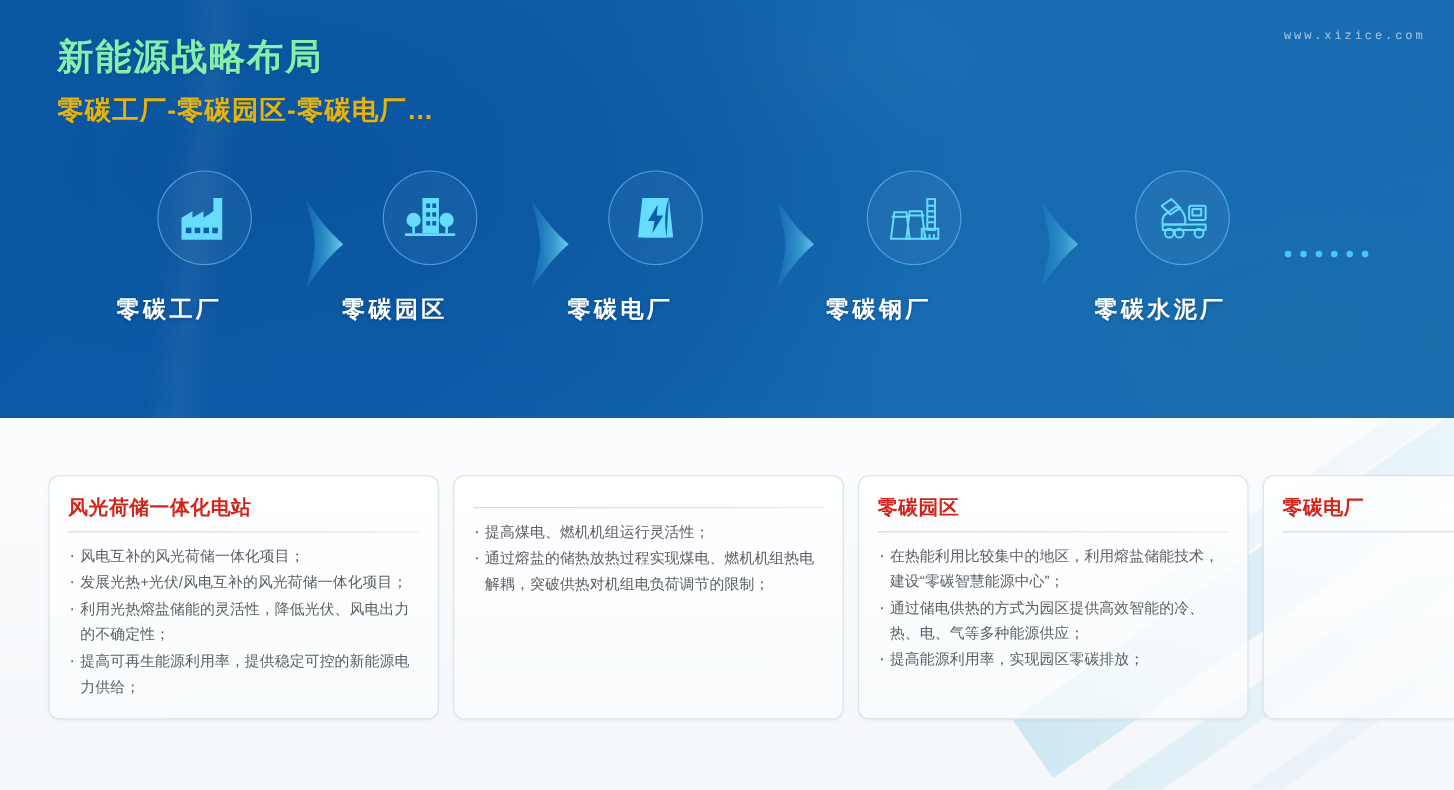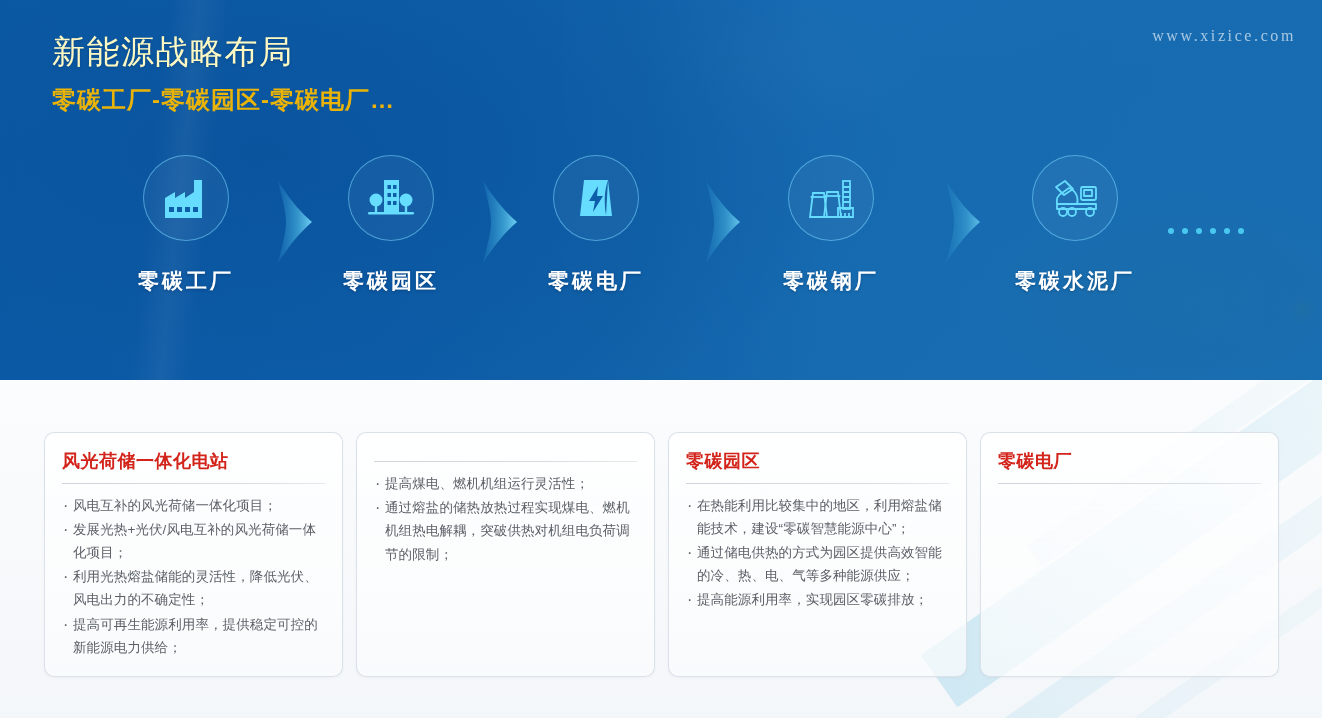--- a/index.html
+++ b/index.html
@@ -47,36 +47,36 @@
     background:radial-gradient(ellipse 900px 420px at 20% 40%, rgba(9,78,150,0.55), rgba(9,78,150,0) 70%);
   }
   .hero-streak {
     position:absolute; left:150px; top:-30px; width:60px; height:440px;
     background:linear-gradient(90deg, rgba(255,255,255,0) 0%, rgba(255,255,255,0.05) 50%, rgba(255,255,255,0) 100%);
     transform:rotate(6deg);
   }
 
   .watermark {
     position:absolute; right:26px; top:27px;
-    font-size:16px; letter-spacing:2.6px; color:rgba(255,255,255,0.62);
-    font-family:Liberation Serif, serif;
+    font-size:11px; letter-spacing:2.6px; color:rgba(255,255,255,0.62);
+    font-family:Liberation Mono, monospace;
   }
   .hero-title {
     position:absolute; left:52px; top:30px;
-    font-size:33px; font-weight:normal; color:#fef9c3; letter-spacing:1.5px;
+    font-size:33px; font-weight:bold; color:#86efac; letter-spacing:1.5px;
     text-shadow:0 1px 3px rgba(0,0,0,.18);
   }
   .hero-sub {
     position:absolute; left:52px; top:84px;
     font-size:24px; font-weight:bold; color:#eab308; letter-spacing:1px;
   }
 
   
   .flow { position:absolute; left:0; top:155px; width:1322px; height:160px; }
-  .node { position:absolute; width:160px; text-align:center; }
+  .node { position:absolute; width:160px; text-align:left; }
   .circle {
     width:86px; height:86px; margin:0 auto;
     border-radius:50%;
     border:1.5px solid rgba(120,215,255,0.55);
     background:rgba(255,255,255,0.045);
     display:flex; align-items:center; justify-content:center;
   }
   .circle svg { display:block; }
   .node-label {
     margin-top:26px; font-size:21px; font-weight:bold; color:#ffffff;
@@ -105,21 +105,21 @@
   .rb1 { right:-90px; top:120px; width:520px; height:64px; }
   .rb2 { right:-150px; top:196px; width:520px; height:30px; opacity:.55; }
   .rb3 { right:-40px; top:60px;  width:360px; height:26px; opacity:.40; }
   .rb4 { right:-180px; top:250px; width:480px; height:18px; opacity:.35; }
 
   .cards {
     position:absolute; left:44px; top:52px;
     display:flex; gap:13px;
   }
   .card {
-    width:299px; min-height:213px;
+    width:355px; min-height:213px;
     background:linear-gradient(180deg, rgba(255,255,255,0.86) 0%, rgba(250,252,253,0.72) 100%);
     border:1px solid rgba(215,222,229,0.9);
     border-radius:10px;
     padding:18px 17px 16px 17px;
     box-shadow:0 1px 3px rgba(60,80,110,.05);
   }
   .card-title {
     font-size:18px; font-weight:bold; color:#d3241b;
     letter-spacing:.5px; line-height:1.2;
   }

